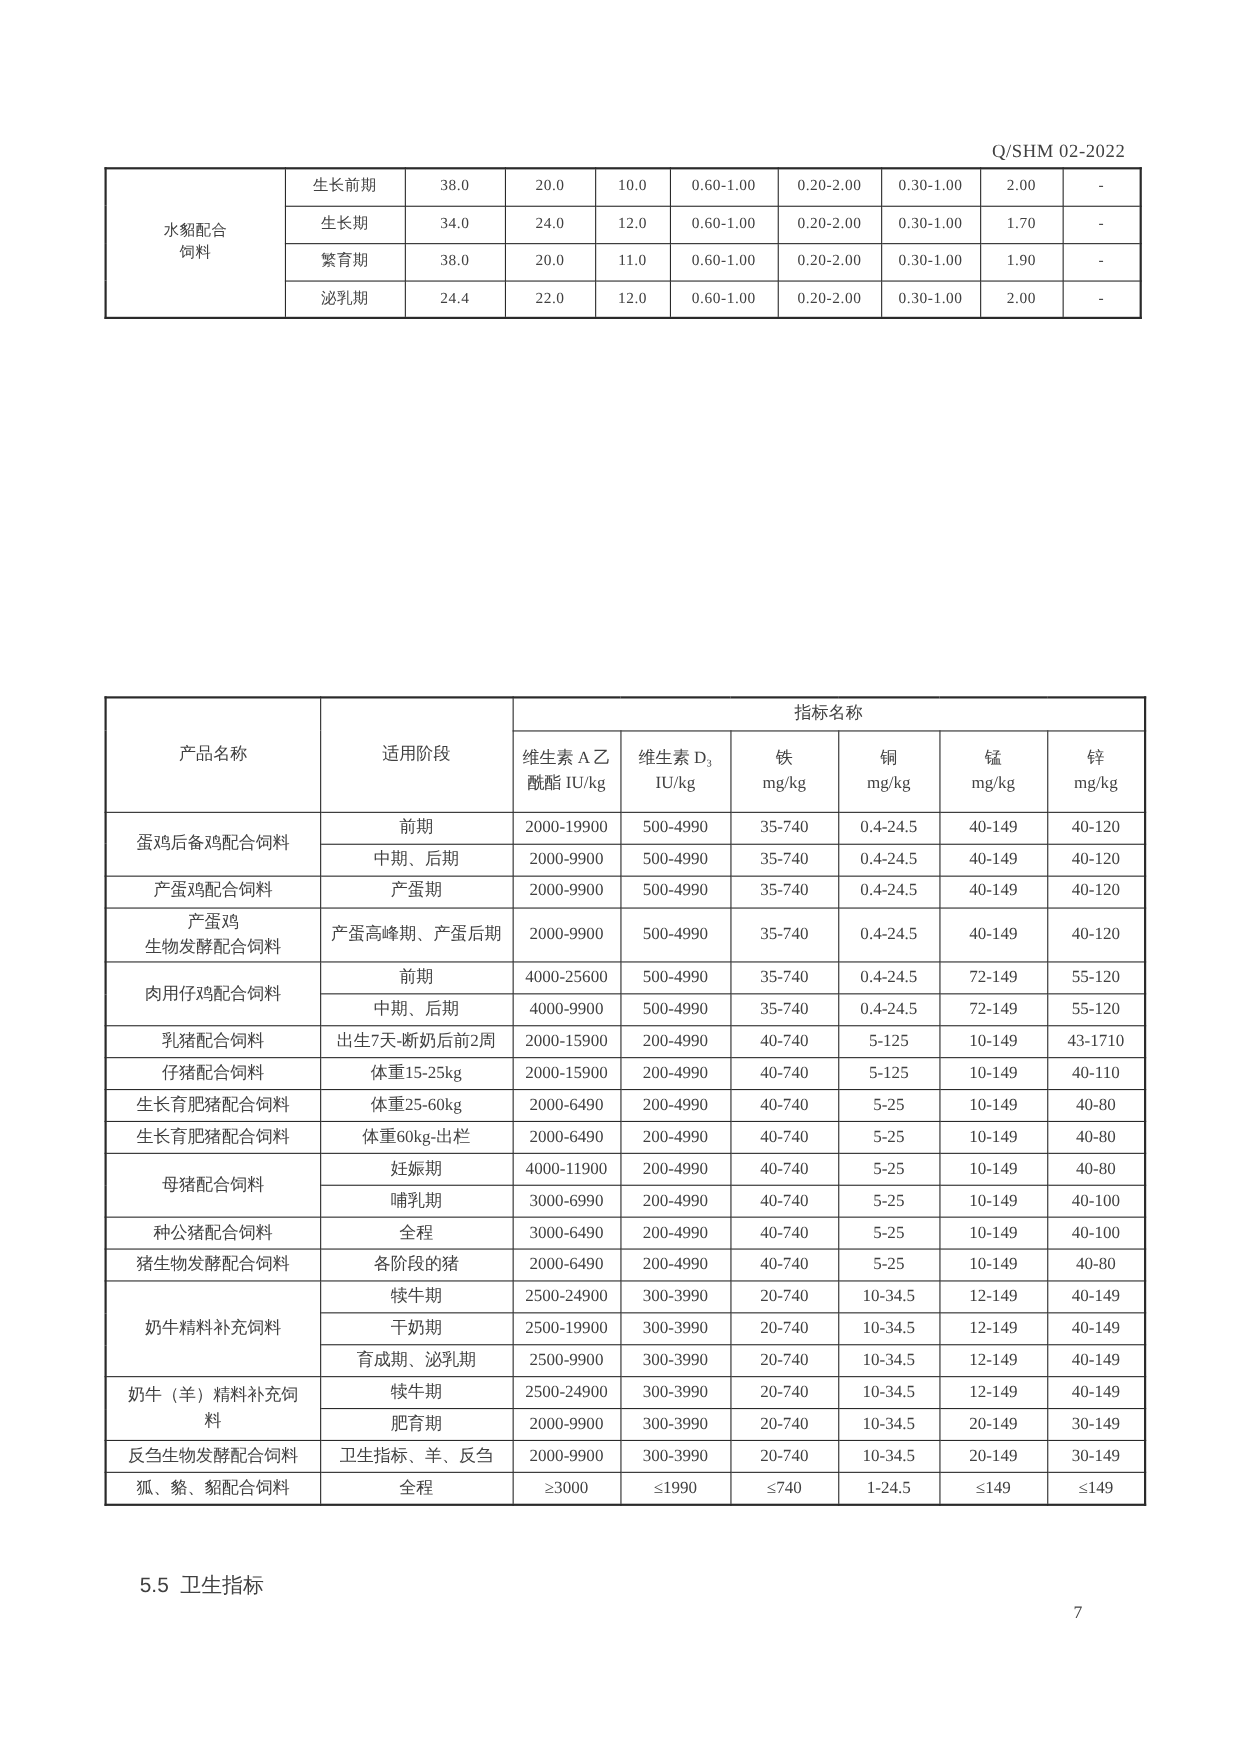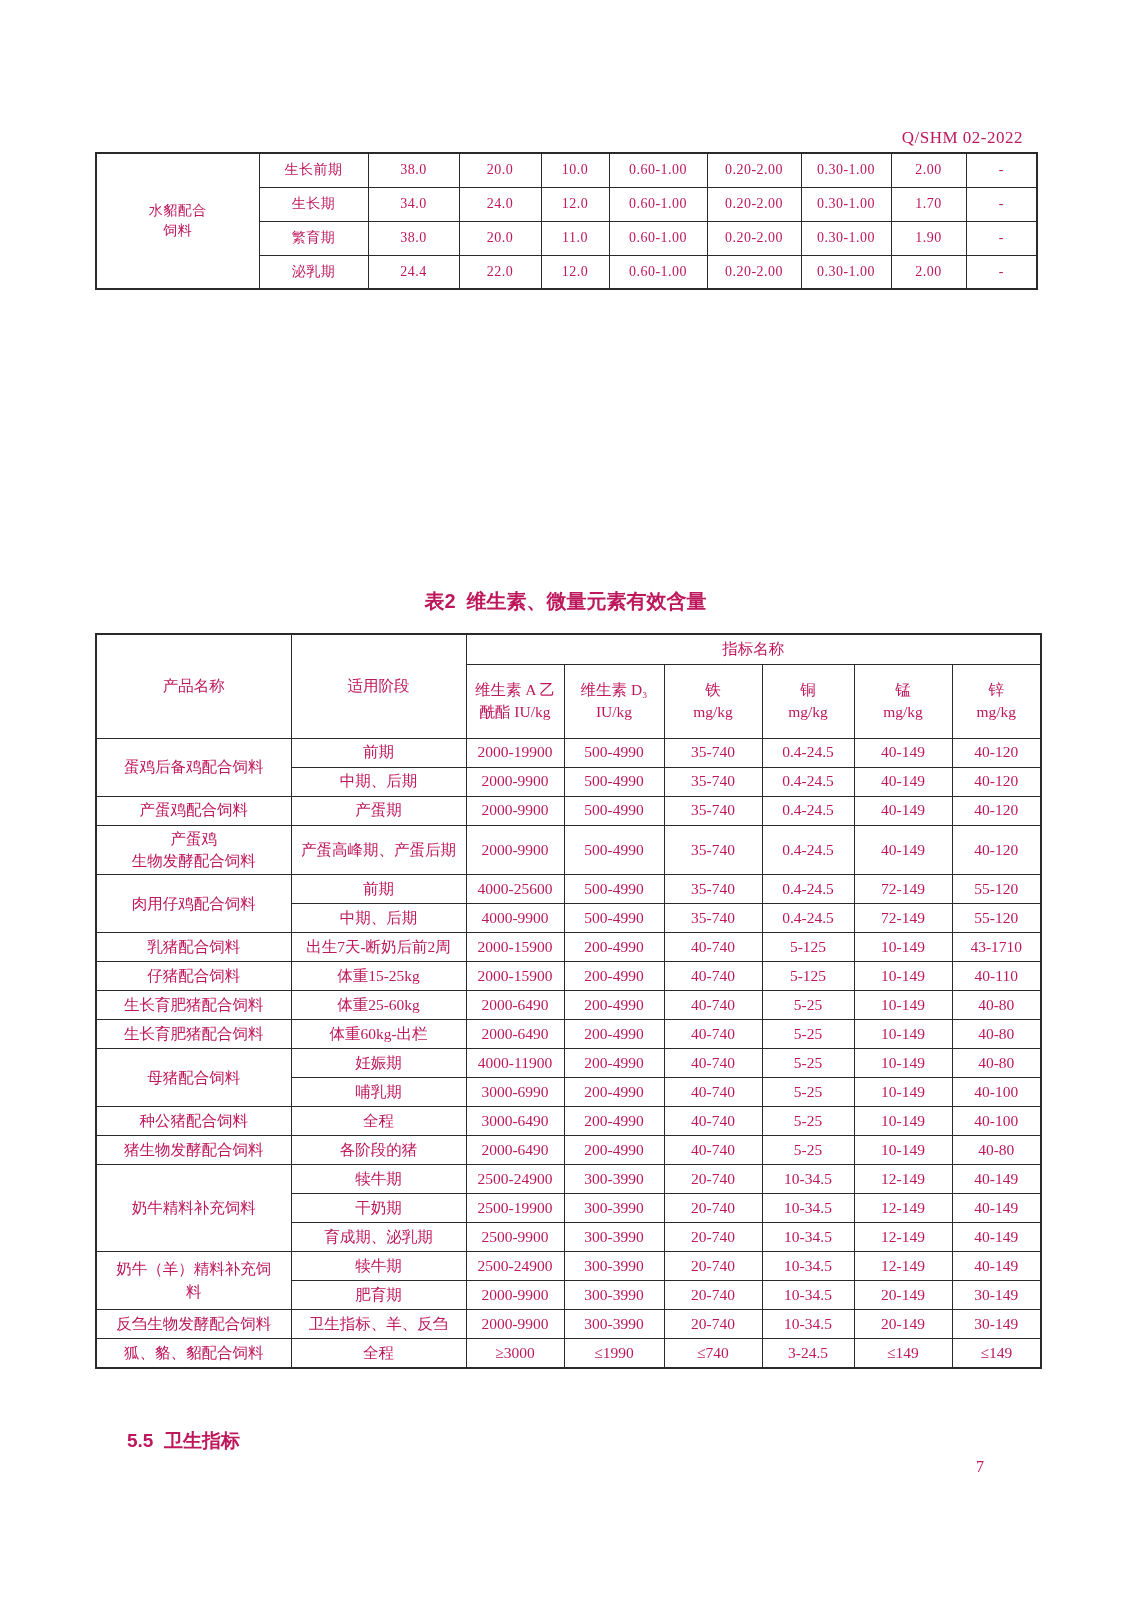--- a/index.html
+++ b/index.html
@@ -3,21 +3,21 @@
 <meta charset="utf-8">
 <style>
   * { margin:0; padding:0; box-sizing:border-box; }
   html,body { background:#ffffff; }
   .page {
     position:relative;
     width:1131px; height:1548px;
     margin:0 auto;
     background:#ffffff;
     font-family:"Liberation Serif","DejaVu Serif","DejaVu Sans",serif;
-    color:#be185d;
+    color:#404040;
     overflow:hidden;
   }
   .doc-code {
     position:absolute; top:128px; right:108px;
     font-size:17px; letter-spacing:0.5px;
   }
   table { border-collapse:collapse; table-layout:fixed; background:#fff; }
   td, th {
     border:1px solid #2a2a2a;
     text-align:center; vertical-align:middle;
@@ -45,21 +45,21 @@
     border:2px solid #2a2a2a;
   }
   .t2 td, .t2 th { font-size:15.5px; }
   .t2 thead tr.group-row th { height:30px; }
   .t2 thead tr.sub-row th { height:74px; }
   .t2 tbody td { height:29px; }
   
   .section-heading {
     position:absolute; top:1428px; left:127px;
     font-family:"Liberation Sans","DejaVu Sans",sans-serif;
-    font-size:19px; font-weight:bold;
+    font-size:19px; font-weight:normal;
     white-space:pre;
     text-align:center;
   }
   .page-number {
     position:absolute; top:1458px; left:960px; width:40px;
     text-align:center; font-size:16px;
   }
 </style>
 </head>
 <body>
@@ -123,21 +123,20 @@
           <td>12.0</td>
           <td>0.60-1.00</td>
           <td>0.20-2.00</td>
           <td>0.30-1.00</td>
           <td>2.00</td>
           <td>-</td>
         </tr>
       </tbody>
   </table>
 
-  <div class="t2-title">表2  维生素、微量元素有效含量</div>
 
   <table class="t2">
     <colgroup>
       <col style="width:195px">
         <col style="width:175px">
         <col style="width:98px">
       <col style="width:100px">
         <col style="width:98px">
         <col style="width:92px">
       <col style="width:98px">
@@ -352,21 +351,21 @@
           <td>10-34.5</td>
           <td>20-149</td>
           <td>30-149</td>
         </tr>
         <tr>
           <td rowspan="1">狐、貉、貂配合饲料</td>
           <td>全程</td>
           <td>≥3000</td>
           <td>≤1990</td>
           <td>≤740</td>
-          <td>3-24.5</td>
+          <td>1-24.5</td>
           <td>≤149</td>
           <td>≤149</td>
         </tr>
       </tbody>
   </table>
 
   <div class="section-heading">5.5  卫生指标</div>
 
   <div class="page-number">7</div>
 

